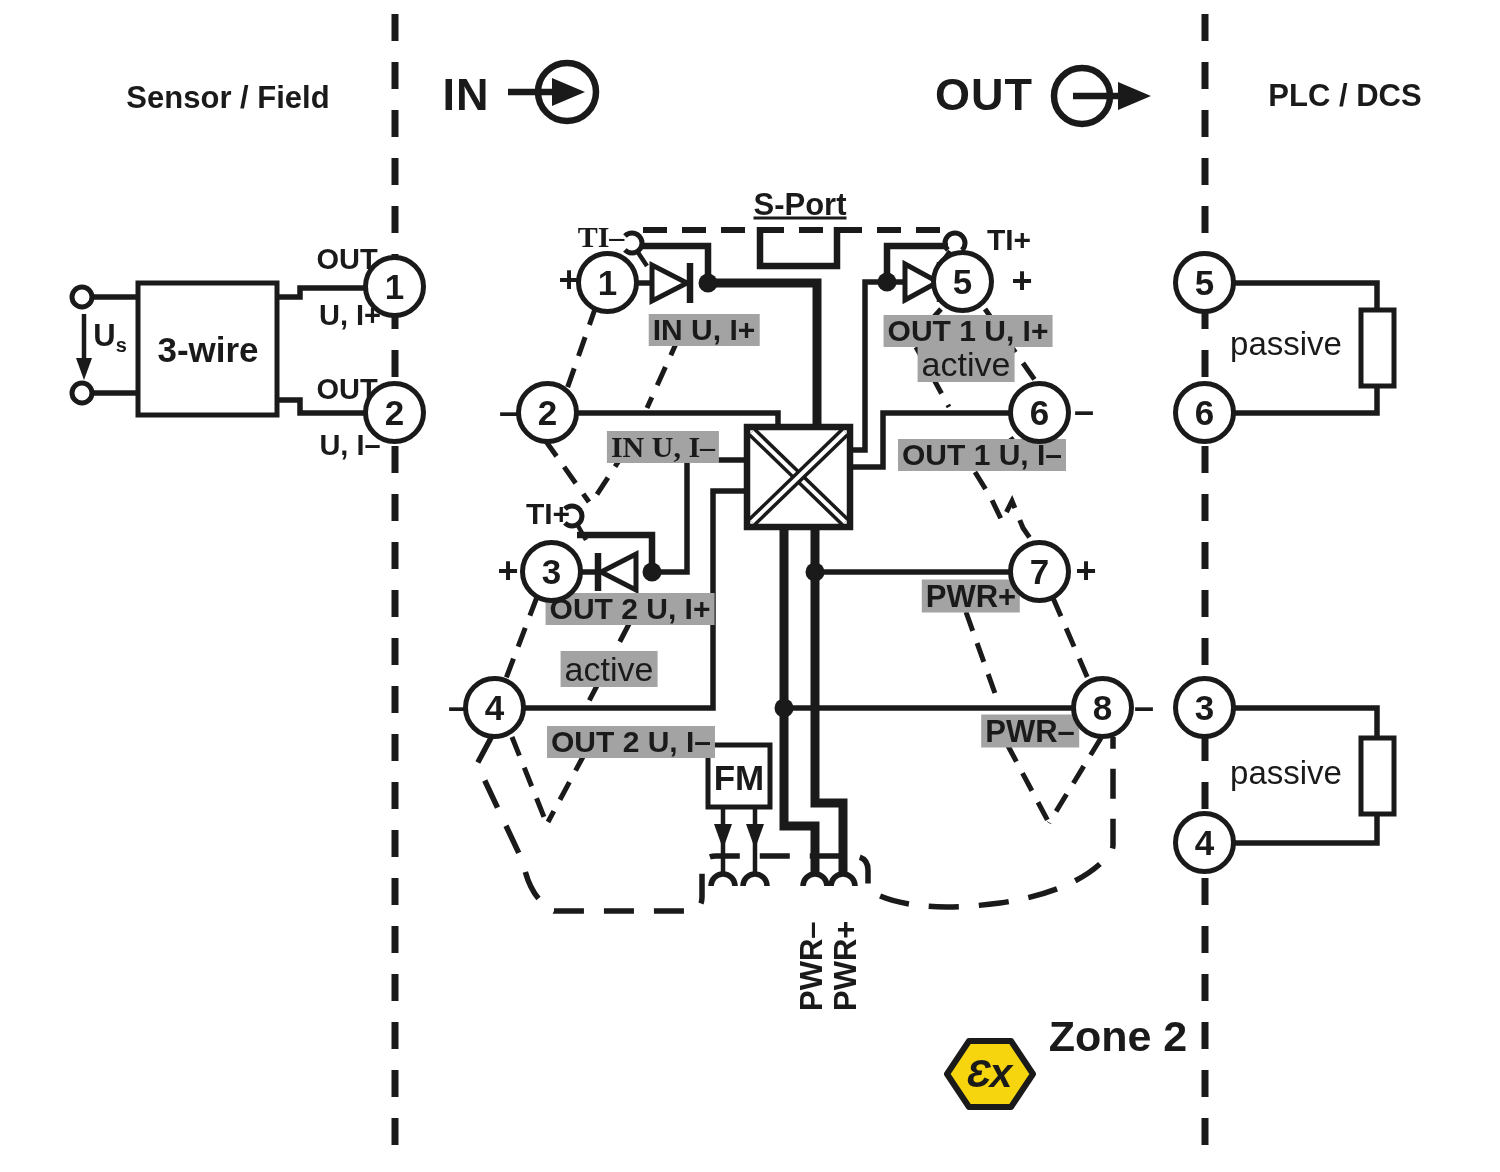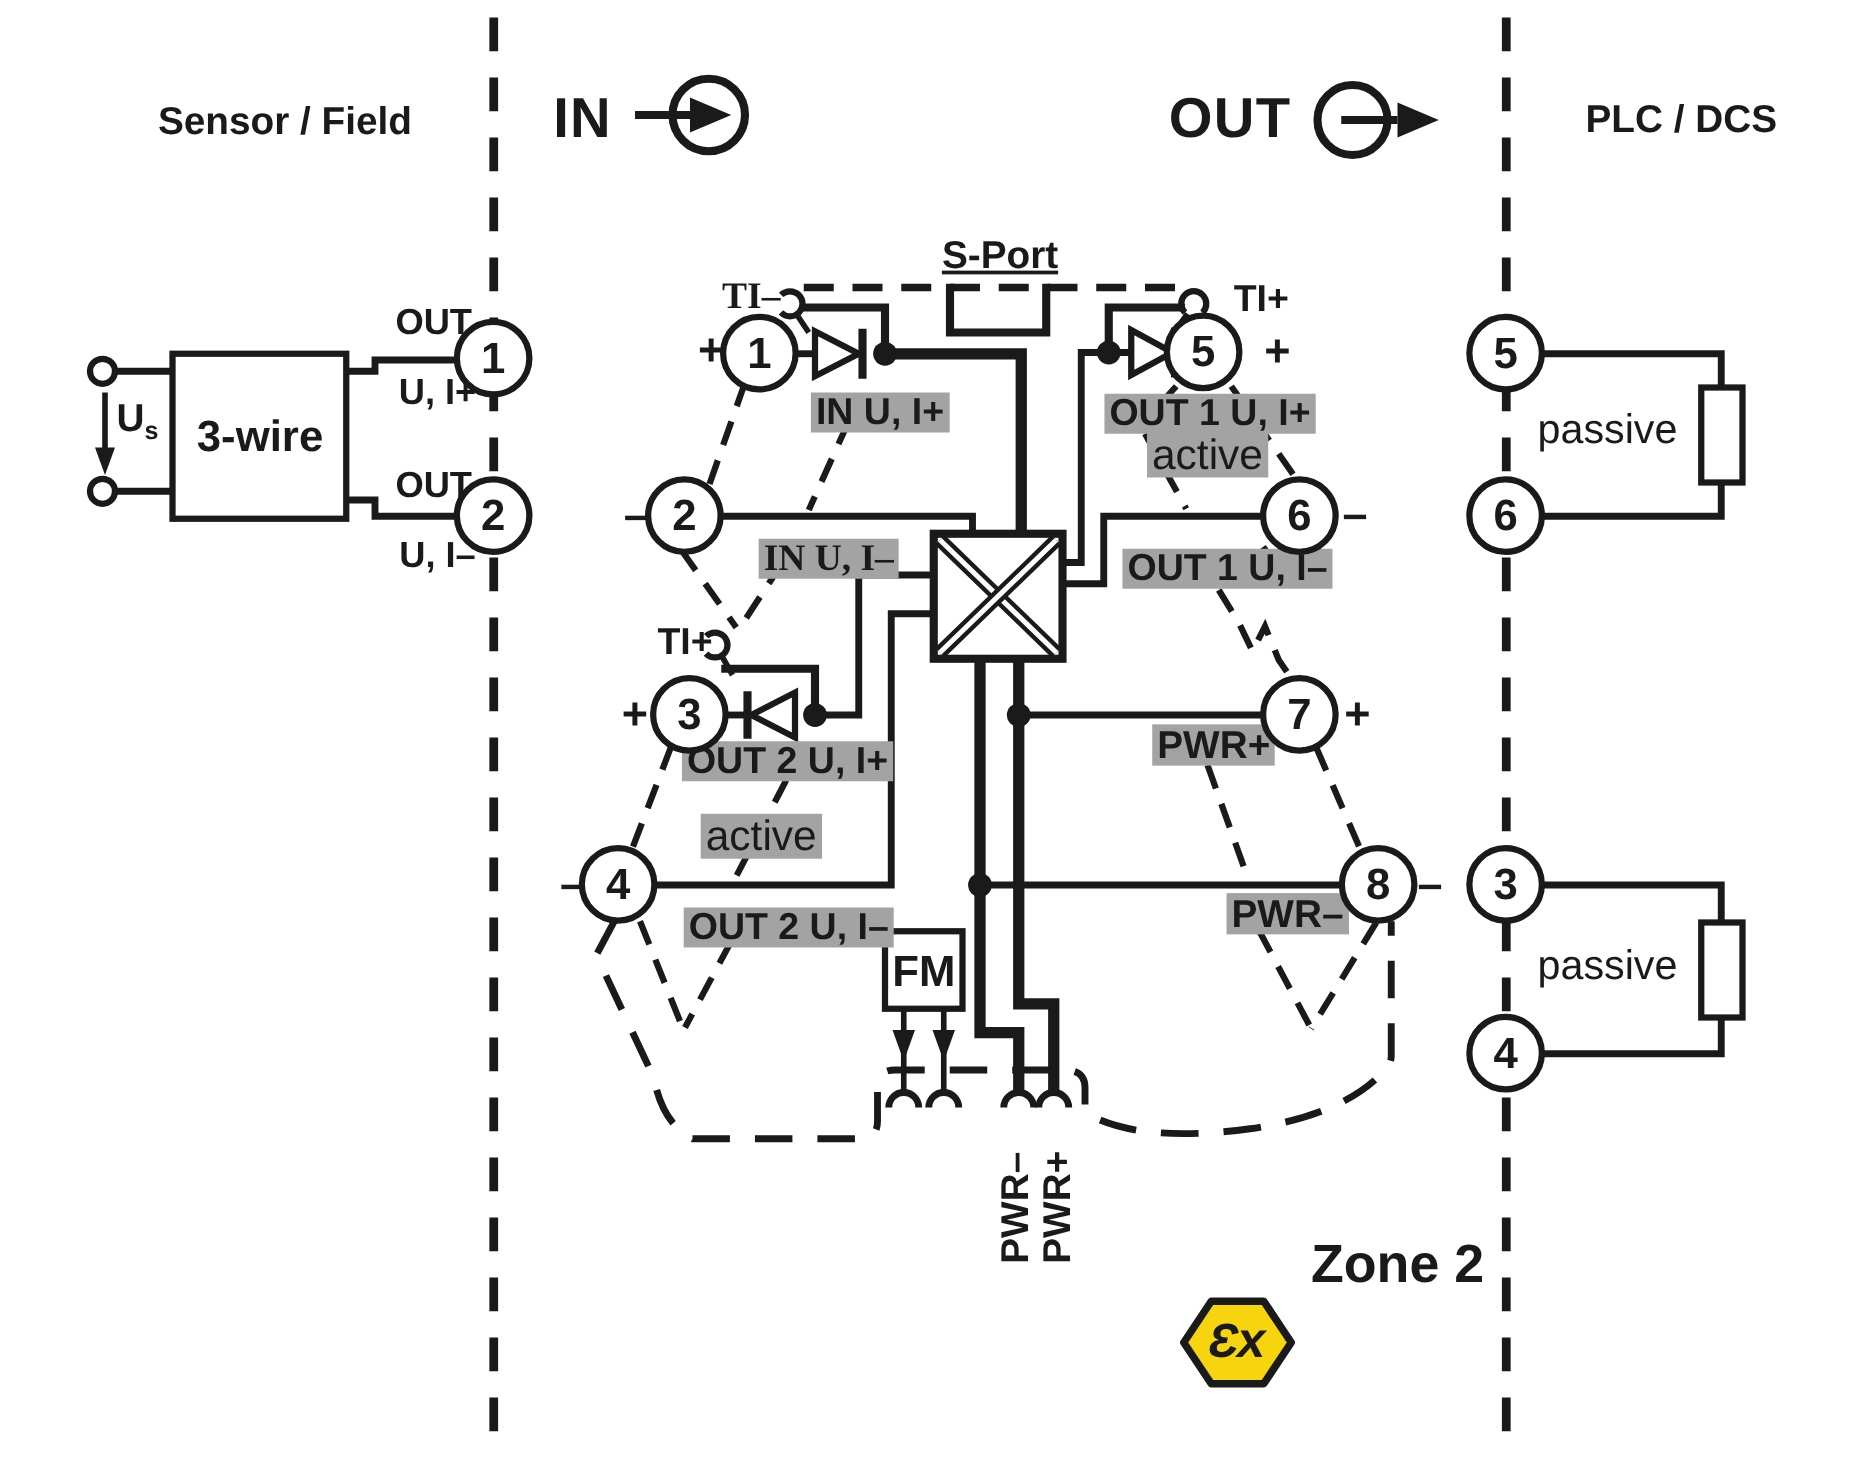--- a/index.html
+++ b/index.html
@@ -245,15 +245,15 @@
   <div class="term" style="left:931px;top:250px;">5</div>
   <div class="term" style="left:1008px;top:381px;">6</div>
   <div class="term" style="left:1008px;top:540px;">7</div>
   <div class="term" style="left:1071px;top:676px;">8</div>
   <div class="term" style="left:1173px;top:251px;">5</div>
   <div class="term" style="left:1173px;top:381px;">6</div>
   <div class="term" style="left:1173px;top:676px;">3</div>
   <div class="term" style="left:1173px;top:811px;">4</div>
 
   <span class="exlogo" style="left:989px;top:1076px;font-family:Liberation Mono, monospace;">Ɛx</span>
-  <span class="lbl f43" style="left:1118px;top:1012px;">Zone 2</span>
+  <span class="lbl f43" style="left:1118px;top:1036px;">Zone 2</span>
 
 </div>
 
 </body></html>

